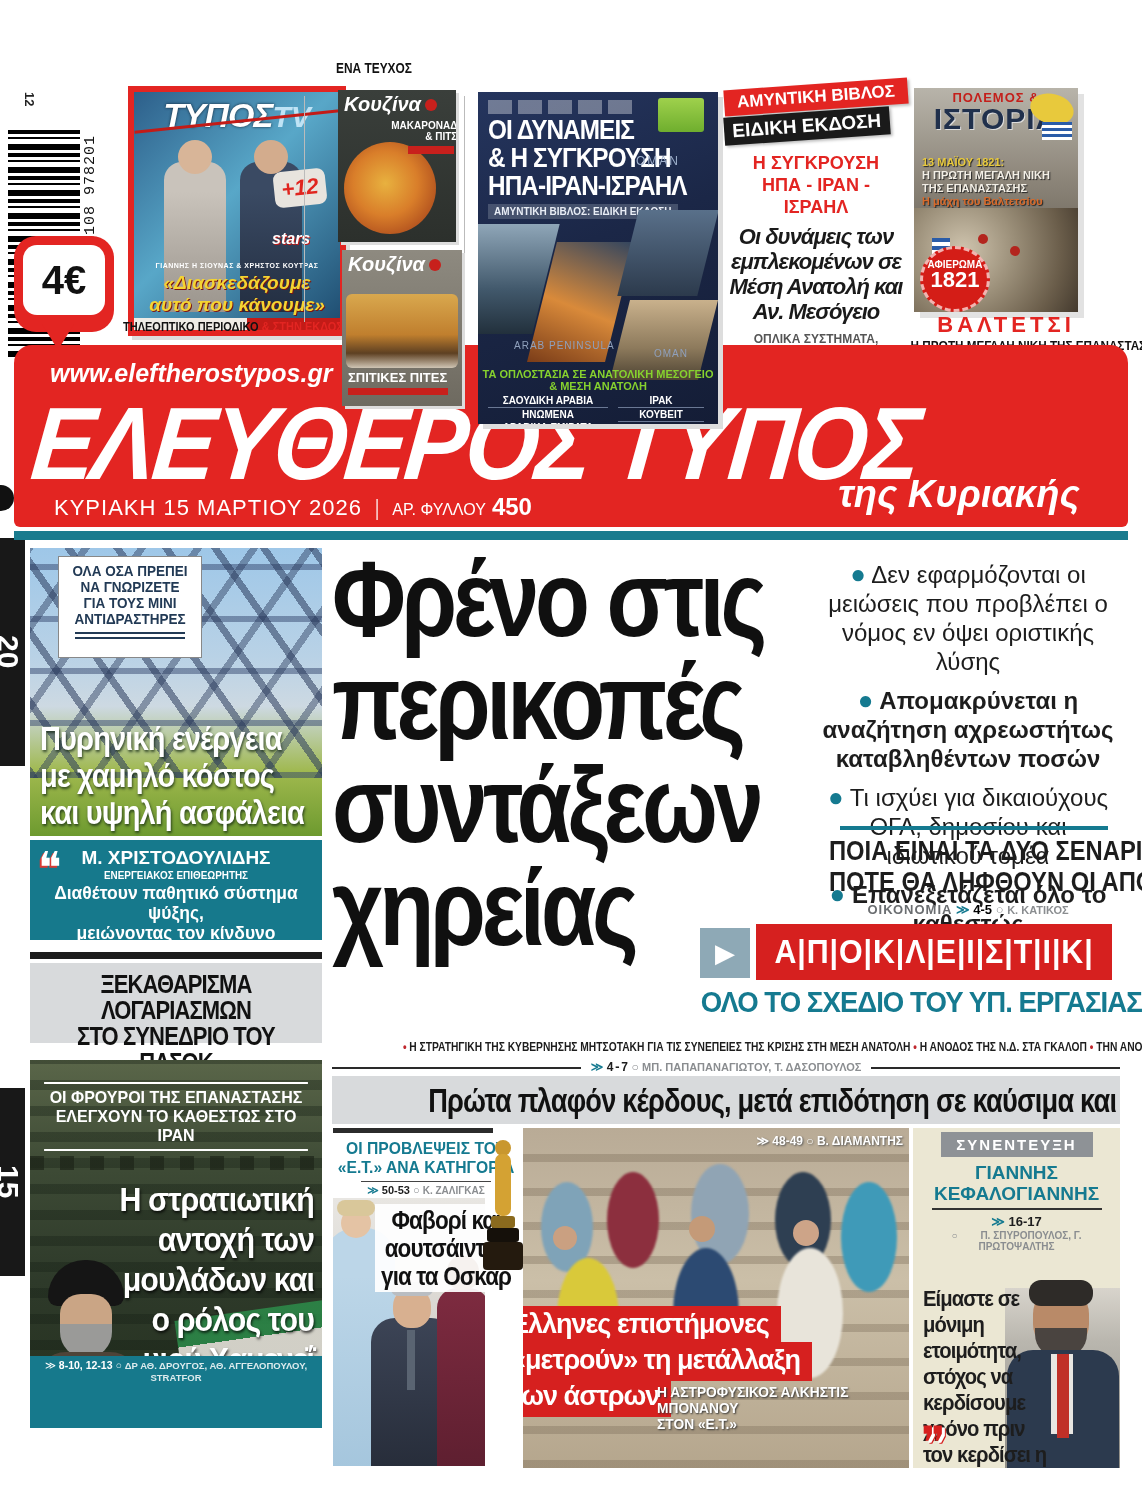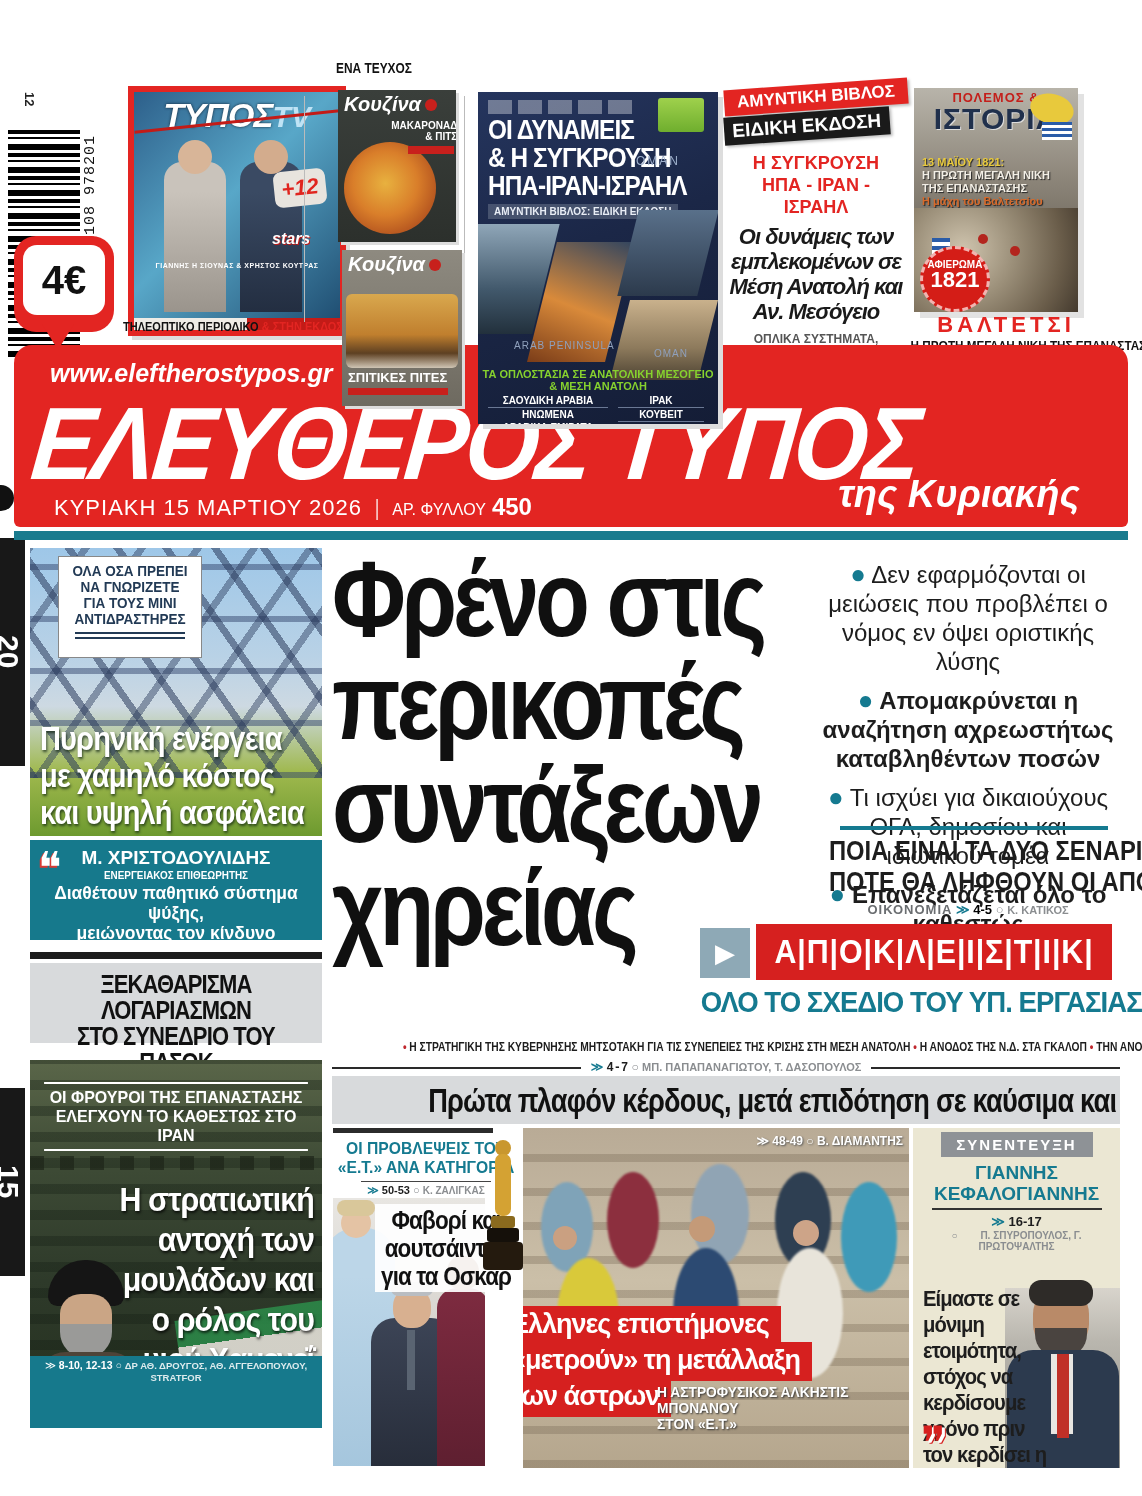--- a/index.html
+++ b/index.html
@@ -71,20 +71,24 @@
 
       <div class="a" style="left:30px;top:70px;width:62px;height:150px;background:linear-gradient(180deg,#c9c3bb 20%,#9a948c 100%);border-radius:18px 18px 0 0;"></div>
       <div class="a" style="left:44px;top:48px;width:34px;height:34px;border-radius:50%;background:#d8b598;"></div>
       <div class="a" style="left:106px;top:70px;width:62px;height:150px;background:linear-gradient(180deg,#3a4a63 20%,#232e41 100%);border-radius:18px 18px 0 0;"></div>
       <div class="a" style="left:120px;top:48px;width:34px;height:34px;border-radius:50%;background:#d3ac8d;"></div>
       <div class="a" style="left:140px;top:78px;width:52px;height:36px;background:#e8e4de;border-radius:8px;text-align:center;transform:rotate(-6deg);">
         <span style="color:#e0251f;font-weight:900;font-size:22px;font-style:italic;line-height:36px;">+12</span>
       </div>
       <div class="a" style="left:138px;top:138px;color:#fff;font-style:italic;font-weight:900;font-size:16px;text-shadow:1px 1px 0 #c31b17;">stars</div>
       <div class="a" style="left:0;top:170px;width:206px;text-align:center;color:#fff;font-size:7px;font-weight:bold;letter-spacing:.5px;">ΓΙΑΝΝΗΣ Η ΣΙΟΥΝΑΣ &amp; ΧΡΗΣΤΟΣ ΚΟΥΤΡΑΣ</div>
+      <div class="a" style="left:0;top:180px;width:206px;text-align:center;font-style:italic;font-weight:900;">
+        <div style="color:#f5d431;font-size:19px;text-shadow:1px 1px 0 #7a1512;">«Διασκεδάζουμε</div>
+        <div style="color:#f5d431;font-size:19px;text-shadow:1px 1px 0 #7a1512;">αυτό που κάνουμε»</div>
+      </div>
       <div class="a" style="left:0;top:226px;width:206px;height:12px;background:linear-gradient(90deg,#efece6 55%,#c31b17 55%);"></div>
     </div>
   </div>
   <div class="a" style="left:108px;top:320px;width:250px;text-align:center;font-size:12.5px;font-weight:bold;white-space:nowrap;transform:scaleX(.88);transform-origin:center;">
     <span style="color:#111;">ΤΗΛΕΟΠΤΙΚΟ ΠΕΡΙΟΔΙΚΟ</span>
     <span style="color:#e32522;">&amp; ΣΤΗΝ ΕΚΔΟΣΗ ΤΩΝ 2€</span>
   </div>
 
   <div class="a" style="left:304px;top:96px;width:1px;height:226px;background:#bbb;"></div>
   <div class="a" style="left:464px;top:96px;width:1px;height:230px;background:#bbb;"></div>

